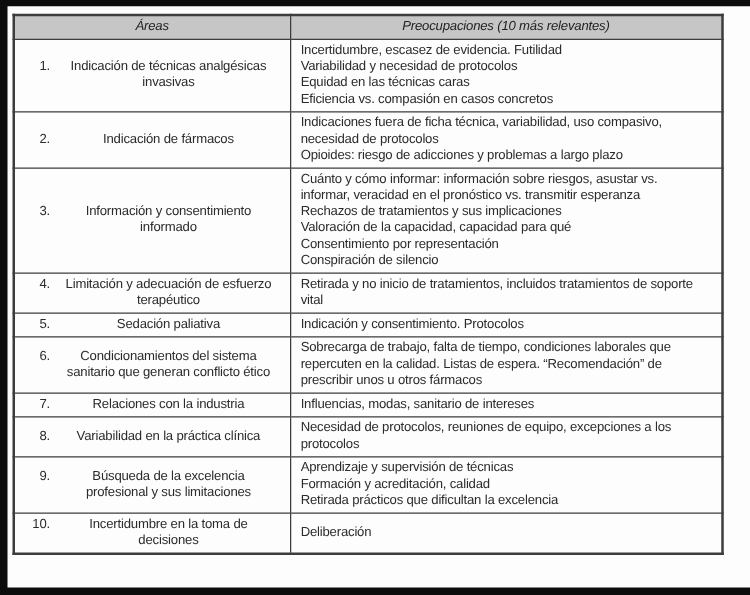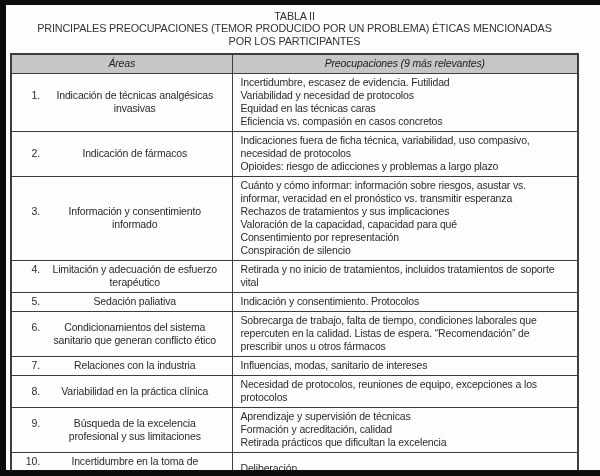--- a/index.html
+++ b/index.html
@@ -61,35 +61,30 @@
   .it{}
 </style>
 </head>
 <body>
 
 <div class="page">
   <div class="edge-top"></div>
   <div class="edge-left"></div>
 
   <div class="content">
-    <div class="title-block">
-      <div>TABLA II</div>
-      <div>PRINCIPALES PREOCUPACIONES (TEMOR PRODUCIDO POR UN PROBLEMA) ÉTICAS MENCIONADAS</div>
-      <div>POR LOS PARTICIPANTES</div>
-    </div>
 
     <table class="main">
       <colgroup>
         <col class="c-area">
         <col class="c-concerns">
       </colgroup>
       <thead>
         <tr>
           <th>Áreas</th>
-          <th>Preocupaciones (9 más relevantes)</th>
+          <th>Preocupaciones (10 más relevantes)</th>
         </tr>
       </thead>
       <tbody>
           <tr>
             <td class="area-cell">
               <div class="area-wrap">
                 <span class="row-num">1.</span>
                 <span class="area-label">Indicación de técnicas analgésicas invasivas</span>
               </div>
             </td>

